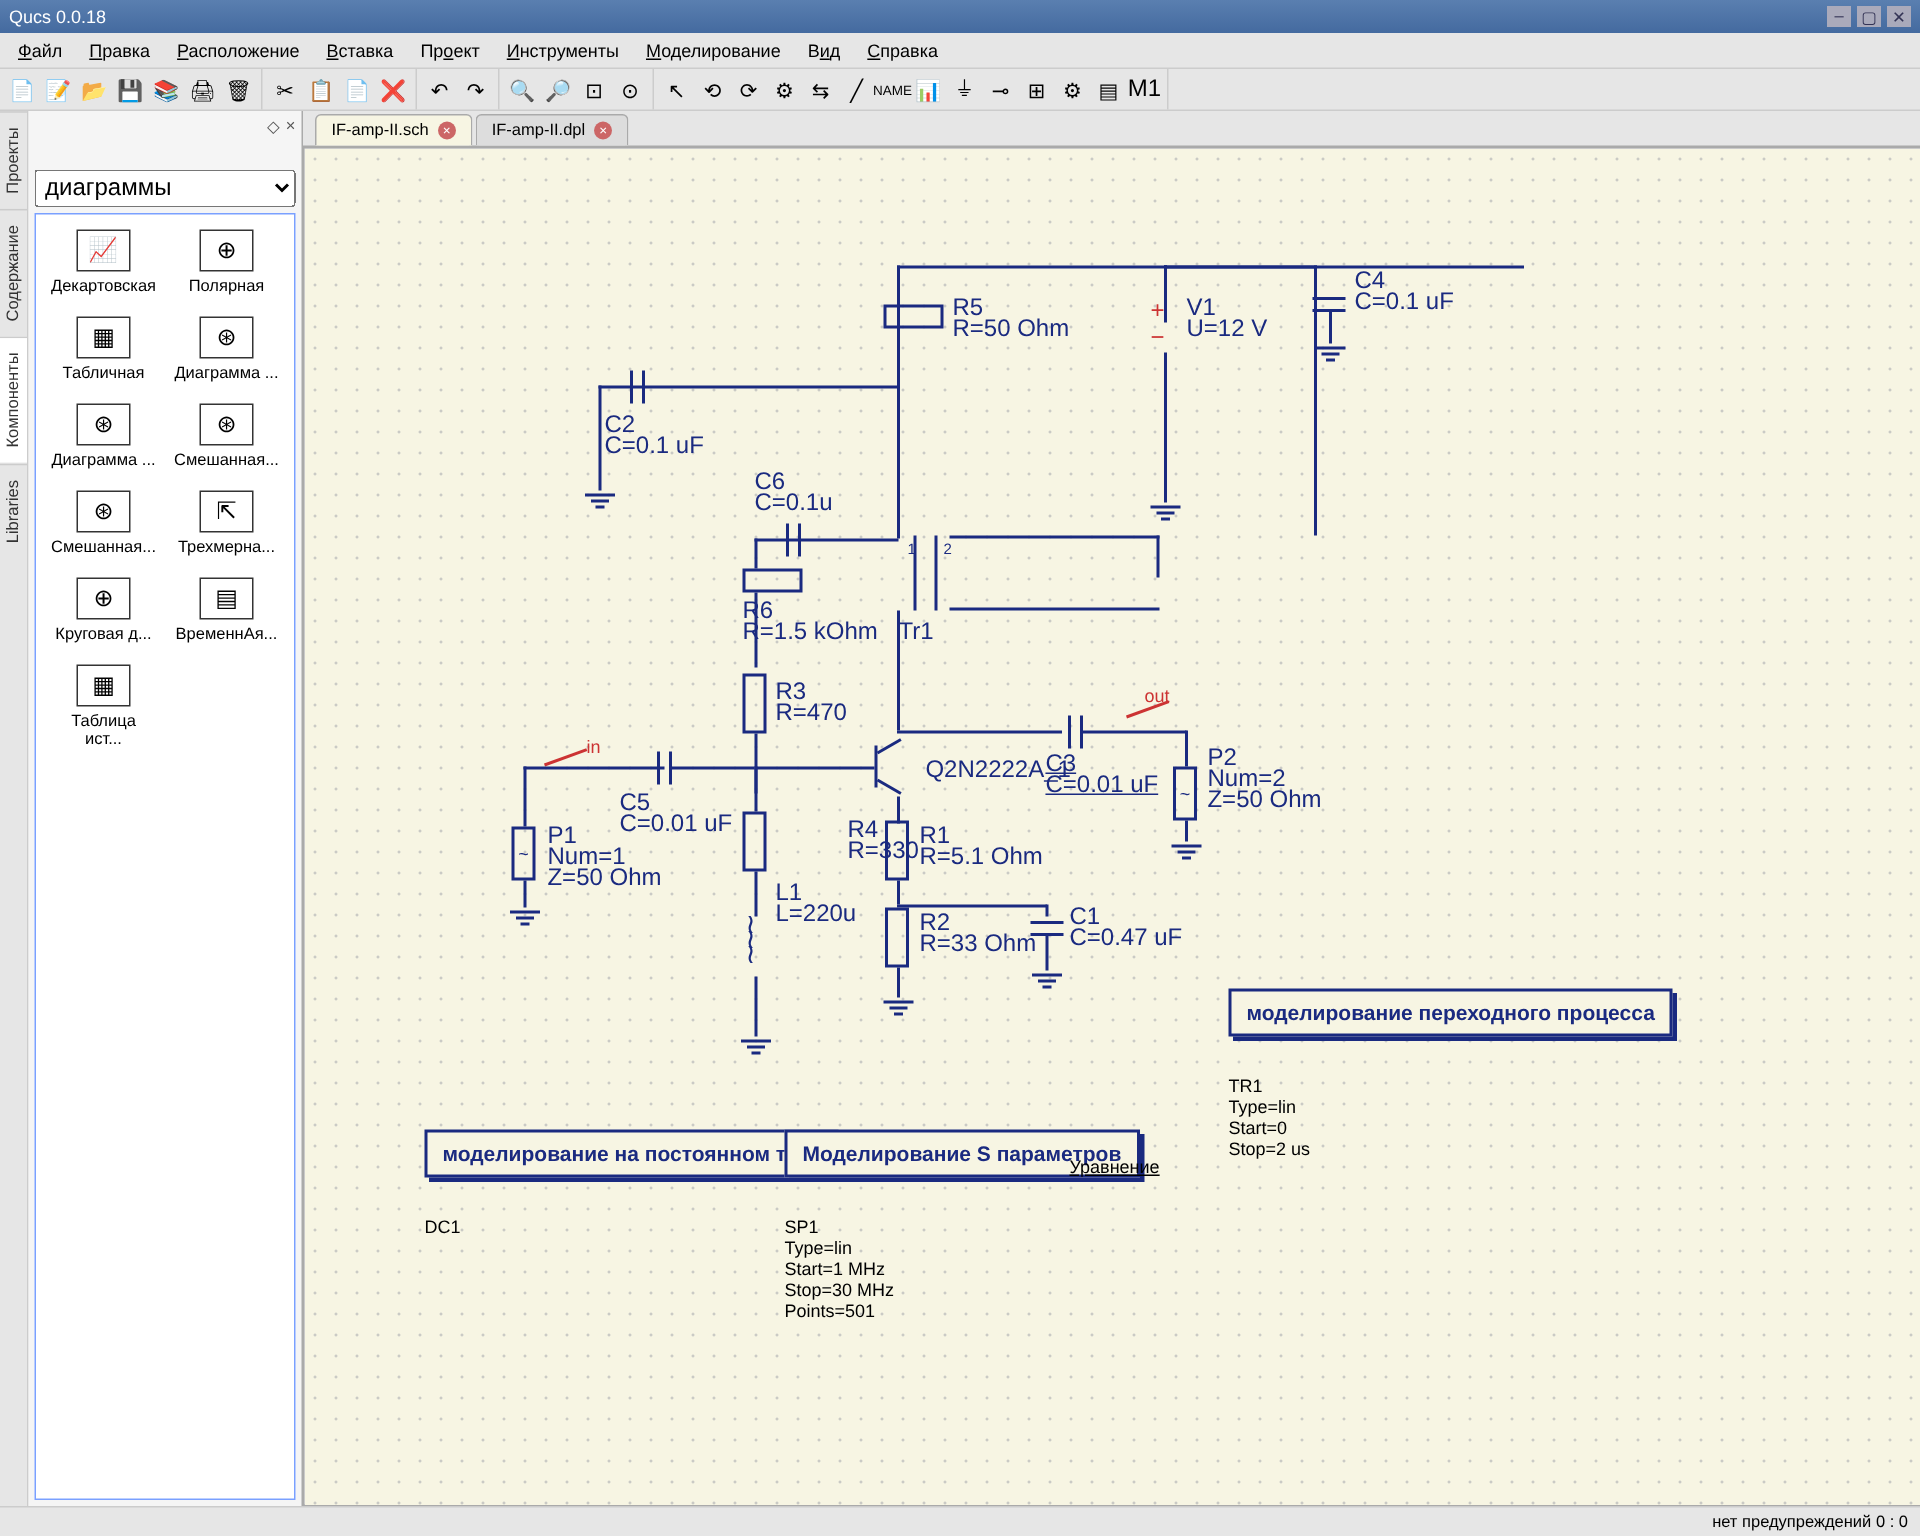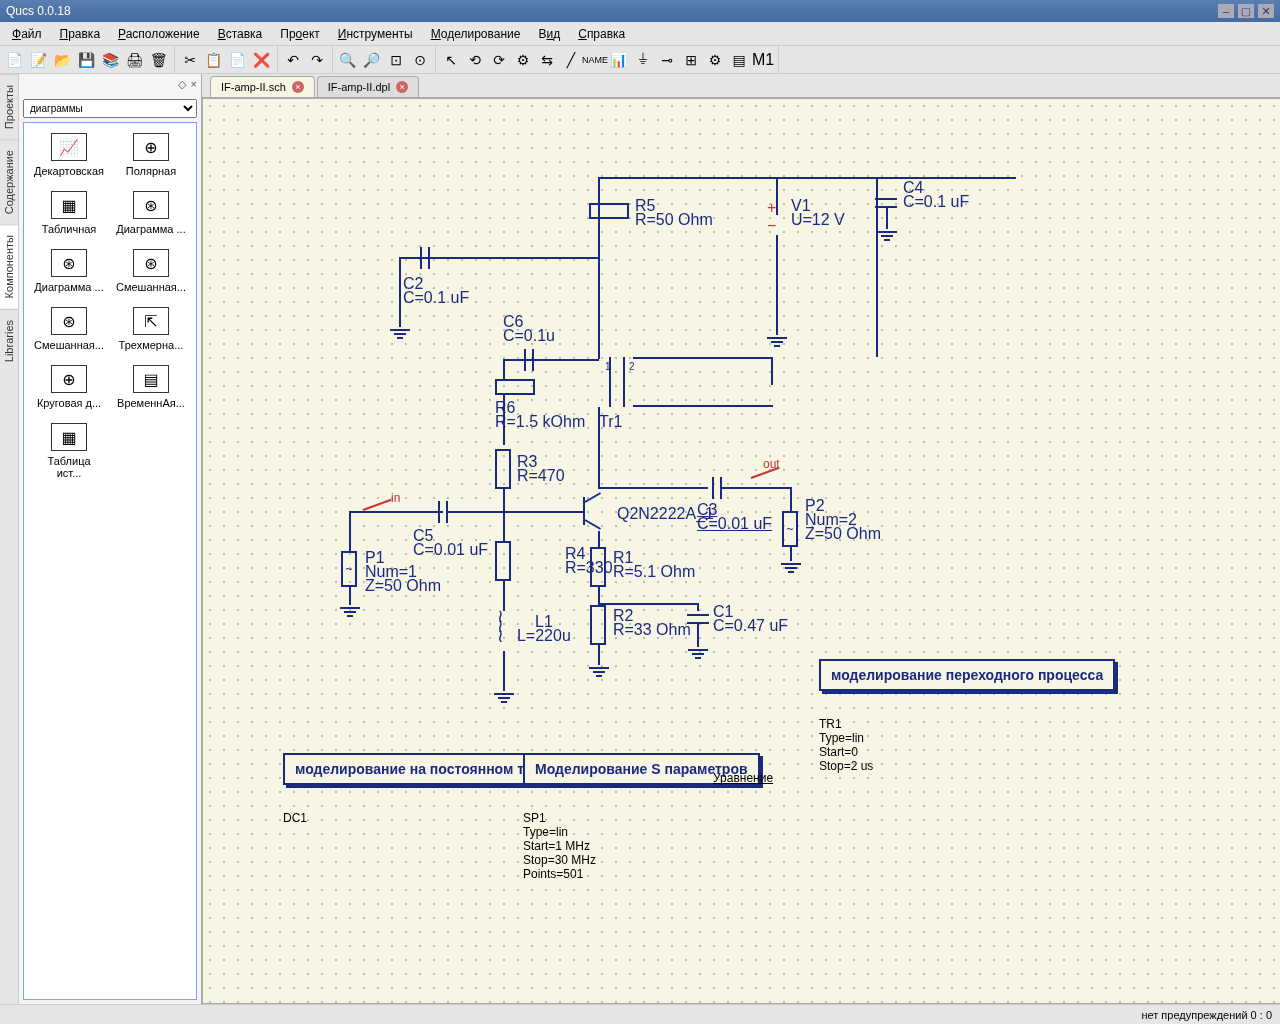--- a/index.html
+++ b/index.html
@@ -12,21 +12,21 @@
 .menubar span u { text-decoration: underline; }
 .toolbar-row { display: flex; height: 28px; align-items: center; background: #e6e6e6; border-bottom:1px solid #ccc;}
 .tb-group { display: flex; align-items:center; padding:0 4px; gap:2px; border-right:1px solid #ccc; height:100%;}
 .tb-btn { width:22px; height:22px; display:inline-flex; align-items:center; justify-content:center; cursor:pointer; font-size:14px;}
 .content { display: flex; height: 930px; }
 .sidetabs { width: 24px; background:#e6e6e6; border-right:1px solid #ccc; display:flex; flex-direction:column; }
 .sidetab { writing-mode: vertical-rl; transform: rotate(180deg); padding:10px 3px; font-size:11px; border-bottom:1px solid #ccc; color:#333; cursor:pointer;}
 .sidetab.active { background:#fff; }
 .sidepanel { width: 290px; background:#f5f5f5; border-right:1px solid #aaa; display:flex; flex-direction:column; padding:4px;}
 .sidepanel .dock-head { display:flex; justify-content:flex-end; gap:4px; font-size:11px; color:#555;}
-.sidepanel select { width:100%; margin-top:8px; font-size:10px; padding:2px;}
+.sidepanel select { width:100%; margin-top:22px; font-size:16px; padding:2px;}
 .palette { flex:1; border:1px solid #7aa0ff; margin-top:4px; background:#fff; padding:6px; display:grid; grid-template-columns:1fr 1fr; gap:6px 4px; align-content:start; overflow:auto;}
 .pal-item { display:flex; flex-direction:column; align-items:center; gap:4px; font-size:11px; text-align:center; cursor:pointer; padding:4px;}
 .pal-icon { width:36px; height:28px; border:1px solid #333; display:flex; align-items:center; justify-content:center; font-size:16px;}
 .main { flex:1; display:flex; flex-direction:column; }
 .doctabs { height:24px; background:#e6e6e6; display:flex; align-items:flex-end; padding-left:8px; border-bottom:1px solid #aaa;}
 .doctab { padding:4px 10px; background:#ddd; border:1px solid #aaa; border-bottom:none; border-radius:4px 4px 0 0; margin-right:2px; font-size:11px; display:flex; align-items:center; gap:6px; cursor:pointer;}
 .doctab.active { background:#f7f5e3; }
 .doctab .close { width:12px; height:12px; border-radius:6px; background:#c66; color:#fff; font-size:9px; display:inline-flex; align-items:center; justify-content:center;}
 .canvas-wrap { flex:1; overflow:auto; background:#f7f5e3; position:relative; border:1px solid #aaa;}
 .canvas { width:1200px; height:920px; position:relative;
@@ -367,21 +367,21 @@
             <div style="width:12px"></div>
             <div style="width:6px"></div>
           </div>
 
         <div class="wire" style="left:300px; top:412px; width:2px; height:30px;"></div>
         <div class="resv" style="left:292px; top:442px;"></div>
         <div class="label" style="left:314px; top:448px;margin-left:48px;"><span>R4</span>
 <span>R=330</span></div>
         <div class="wire" style="left:300px; top:482px; width:2px; height:30px;"></div>
         <div style="position:absolute; left:294px; top:512px; width:14px; height:40px; color:#1a2a80; font-size:18px; line-height:10px;">≀<br>≀<br>≀</div>
-        <div class="label" style="left:314px; top:516px;text-align:center;"><span>L1</span>
+        <div class="label" style="left:314px; top:490px;"><span>L1</span>
 <span>L=220u</span></div>
         <div class="wire" style="left:300px; top:552px; width:2px; height:40px;"></div>
         <div class="gnd" style="left:291px; top:592px;">
             <div style="width:20px"></div>
             <div style="width:12px"></div>
             <div style="width:6px"></div>
           </div>
 
         <div class="simbox" style="left:80px; top:654px;">моделирование
 на постоянном токе</div>

